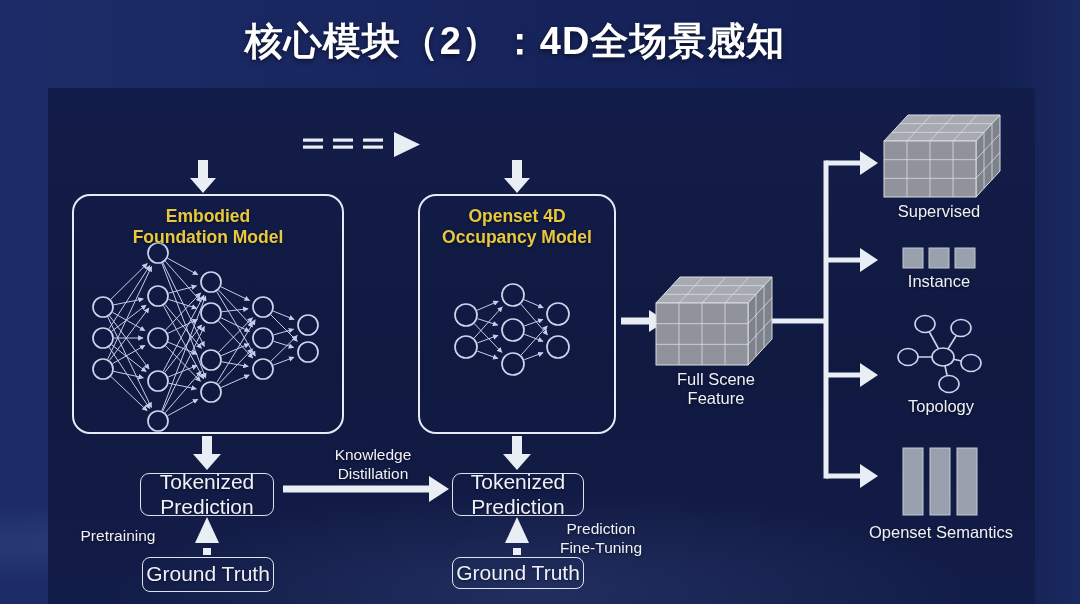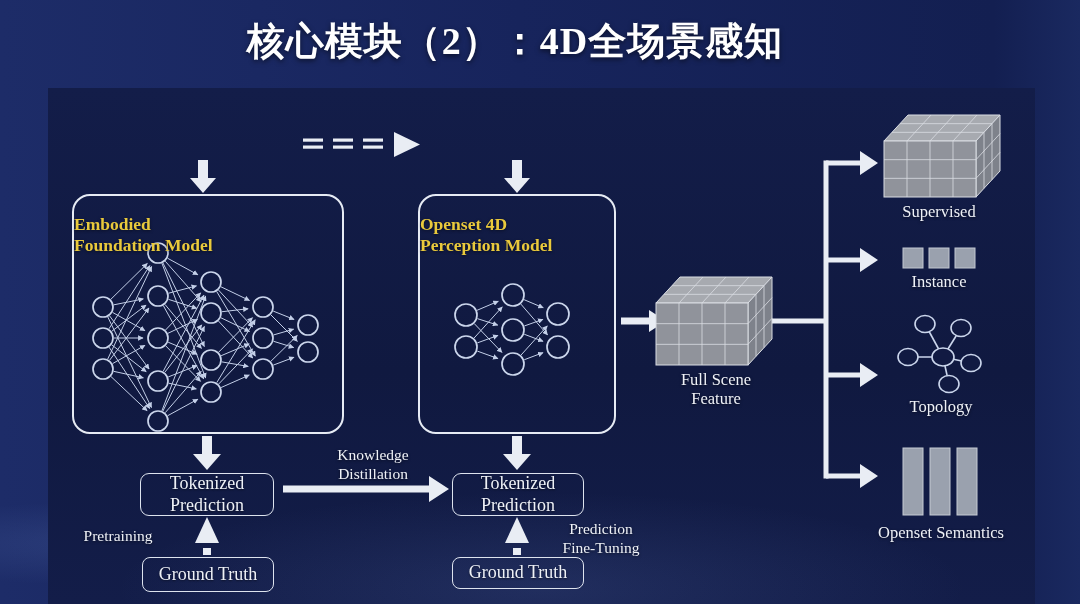--- a/index.html
+++ b/index.html
@@ -1,18 +1,18 @@
 <!DOCTYPE html>
 <html><head>
 <meta charset="utf-8">
 <style>
   html,body{margin:0;padding:0;background:#10194a;}
   .slide{
     position:relative;width:1080px;height:604px;overflow:hidden;
-    font-family:Liberation Serif, serif;
+    font-family:Liberation Sans, sans-serif;
     background:
       radial-gradient(55% 14% at 50% 98%, rgba(125,155,225,.30), rgba(125,155,225,0) 72%),
       radial-gradient(40% 10% at 12% 90%, rgba(110,140,210,.18), rgba(110,140,210,0) 70%),
       linear-gradient(90deg,#1d2c68 0%,#17245c 48%,#131f51 92%,#1a2960 100%);
   }
   .slide-title{
     position:absolute;top:16px;left:0;width:1030px;margin:0;
     text-align:center;color:#ffffff;font-size:38px;font-weight:800;letter-spacing:1px;
     text-shadow:0 2px 5px rgba(0,0,0,.55);
   }
@@ -28,28 +28,28 @@
     background:linear-gradient(180deg,#adb3c4,#8e96a9);
     display:flex;align-items:center;justify-content:center;
     color:#ffffff;font-size:18px;text-shadow:0 1px 2px rgba(0,0,0,.45);
     box-shadow:0 1px 3px rgba(0,0,0,.35);
   }
   .model-box{
     position:absolute;width:272px;height:240px;box-sizing:border-box;
     border:2px solid #e6ebf4;border-radius:18px;
   }
   .model-title{
-    margin-top:18px;color:#e9c93c;font-weight:bold;
+    margin-top:10px;text-align:center;color:#e9c93c;font-weight:bold;
     font-size:17.5px;line-height:1.2;white-space:pre-line;
     text-shadow:0 1px 3px rgba(0,0,0,.5);
   }
   .outline-box{
     position:absolute;box-sizing:border-box;border:1.5px solid #dde3ee;border-radius:9px;
     display:flex;align-items:center;justify-content:center;text-align:center;
-    color:#eef1f7;font-size:18px;line-height:1.18;white-space:pre-line;
+    color:#eef1f7;font-size:21px;line-height:1.18;white-space:pre-line;
     text-shadow:0 1px 2px rgba(0,0,0,.5);
   }
   .flow-label{
     position:absolute;color:#eef1f7;font-size:15.5px;line-height:1.2;
     text-align:center;white-space:pre-line;text-shadow:0 1px 3px rgba(0,0,0,.55);
   }
   .out-label{
     position:absolute;color:#eef1f7;font-size:16.5px;line-height:1.18;
     text-align:center;white-space:pre-line;text-shadow:0 1px 3px rgba(0,0,0,.55);
   }
@@ -254,21 +254,21 @@
       </g>
     </svg>
 
 
   <div class="model-box" style="left:72px;top:194px;width:272px;">
     <div class="model-title">Embodied
 Foundation Model</div>
   </div>
   <div class="model-box" style="left:418px;top:194px;width:198px;">
     <div class="model-title">Openset 4D
-Perception Model</div>
+Occupancy Model</div>
   </div>
 
   <div class="outline-box" style="left:140px;top:473px;width:134px;height:43px;">Tokenized
 Prediction</div>
   <div class="outline-box" style="left:452px;top:473px;width:132px;height:43px;">Tokenized
 Prediction</div>
 
   <div class="outline-box" style="left:142px;top:557px;width:132px;height:35px;border-radius:8px;">Ground Truth</div>
   <div class="outline-box" style="left:452px;top:557px;width:132px;height:32px;border-radius:8px;">Ground Truth</div>
 

